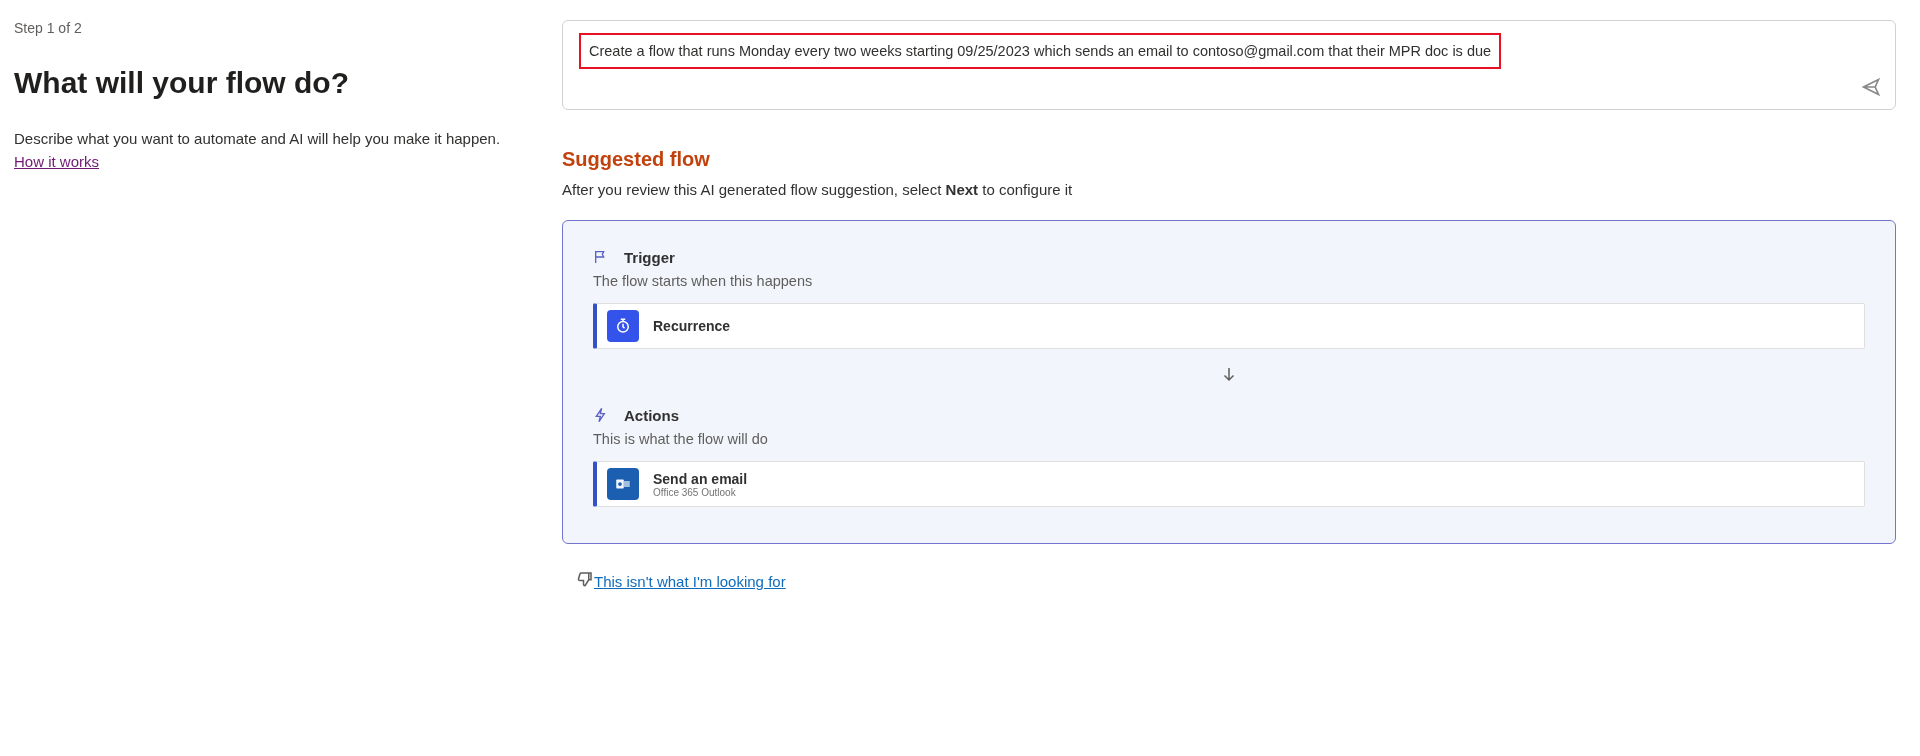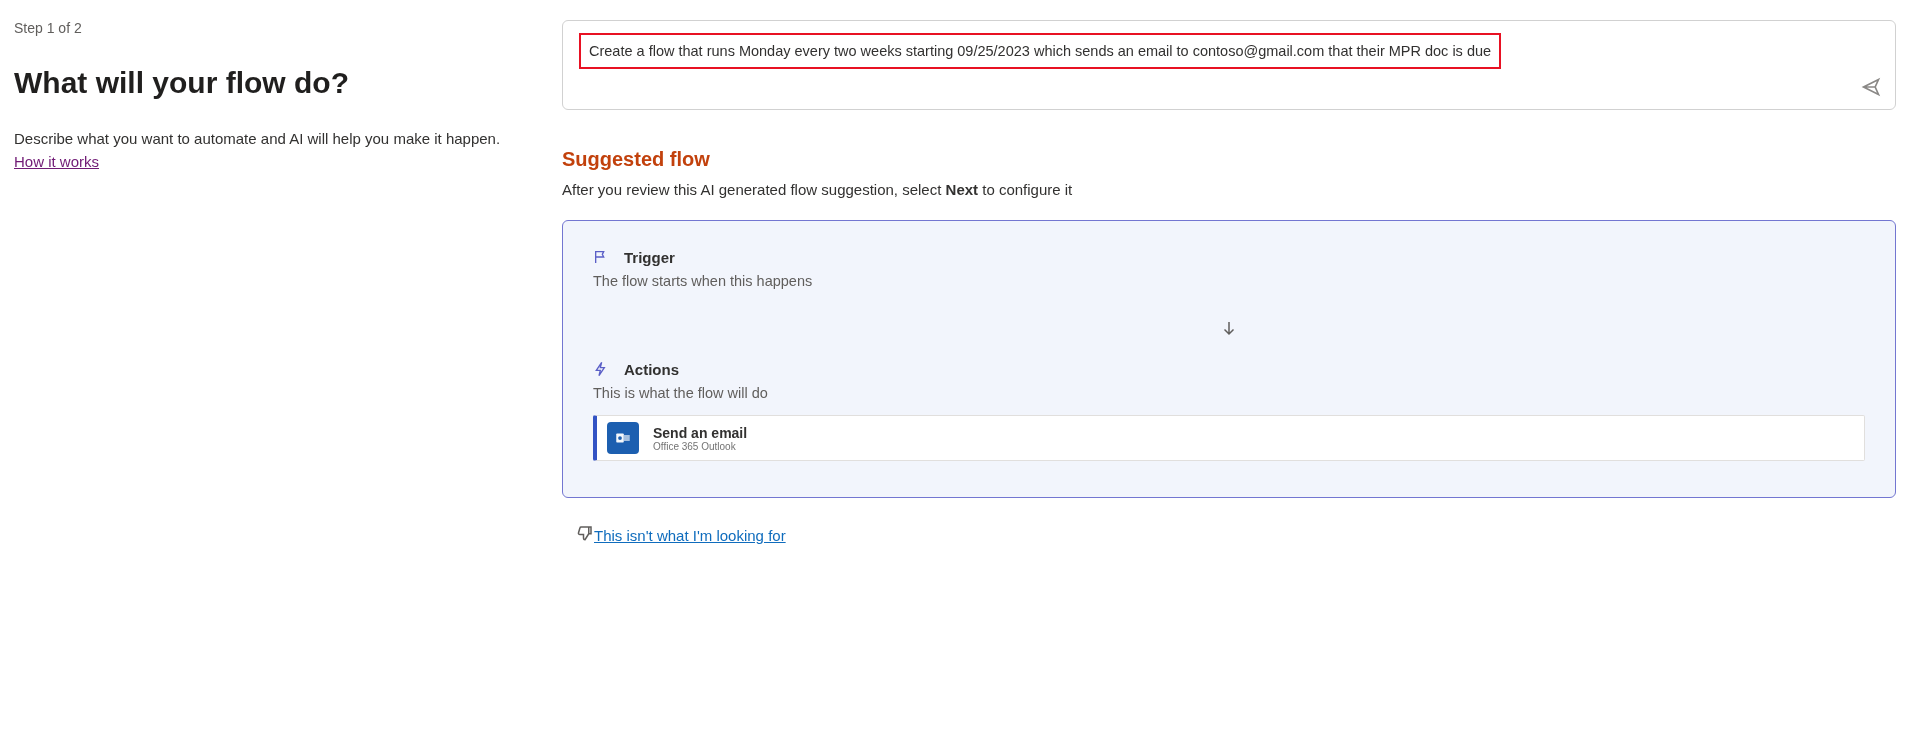--- a/index.html
+++ b/index.html
@@ -186,20 +186,31 @@
     <div class="section-header">
       <span class="flag-icon">
         <svg viewBox="0 0 24 24" fill="none" stroke="currentColor" stroke-width="2">
           <path d="M4 21V4h12l-2 4 2 4H4"></path>
         </svg>
       </span>
       <span class="section-title">Trigger</span>
     </div>
     <div class="section-sub">The flow starts when this happens</div>
 
+    <div class="step-card">
+      <div class="step-icon-wrap recurrence-icon">
+        <svg viewBox="0 0 24 24" fill="none" stroke="currentColor" stroke-width="2">
+          <circle cx="12" cy="13" r="7"></circle>
+          <path d="M12 9v4l2 2 M9 3h6 M12 3v3"></path>
+        </svg>
+      </div>
+      <div class="step-text">
+        <span class="step-title">Recurrence</span>
+      </div>
+    </div>
 
     <div class="arrow-down">
       <svg viewBox="0 0 24 24" fill="none" stroke="currentColor" stroke-width="2">
         <path d="M12 4v16 M6 14l6 6 6-6"></path>
       </svg>
     </div>
 
     <div class="section-header">
       <span class="bolt-icon">
         <svg viewBox="0 0 24 24" fill="none" stroke="currentColor" stroke-width="2">

